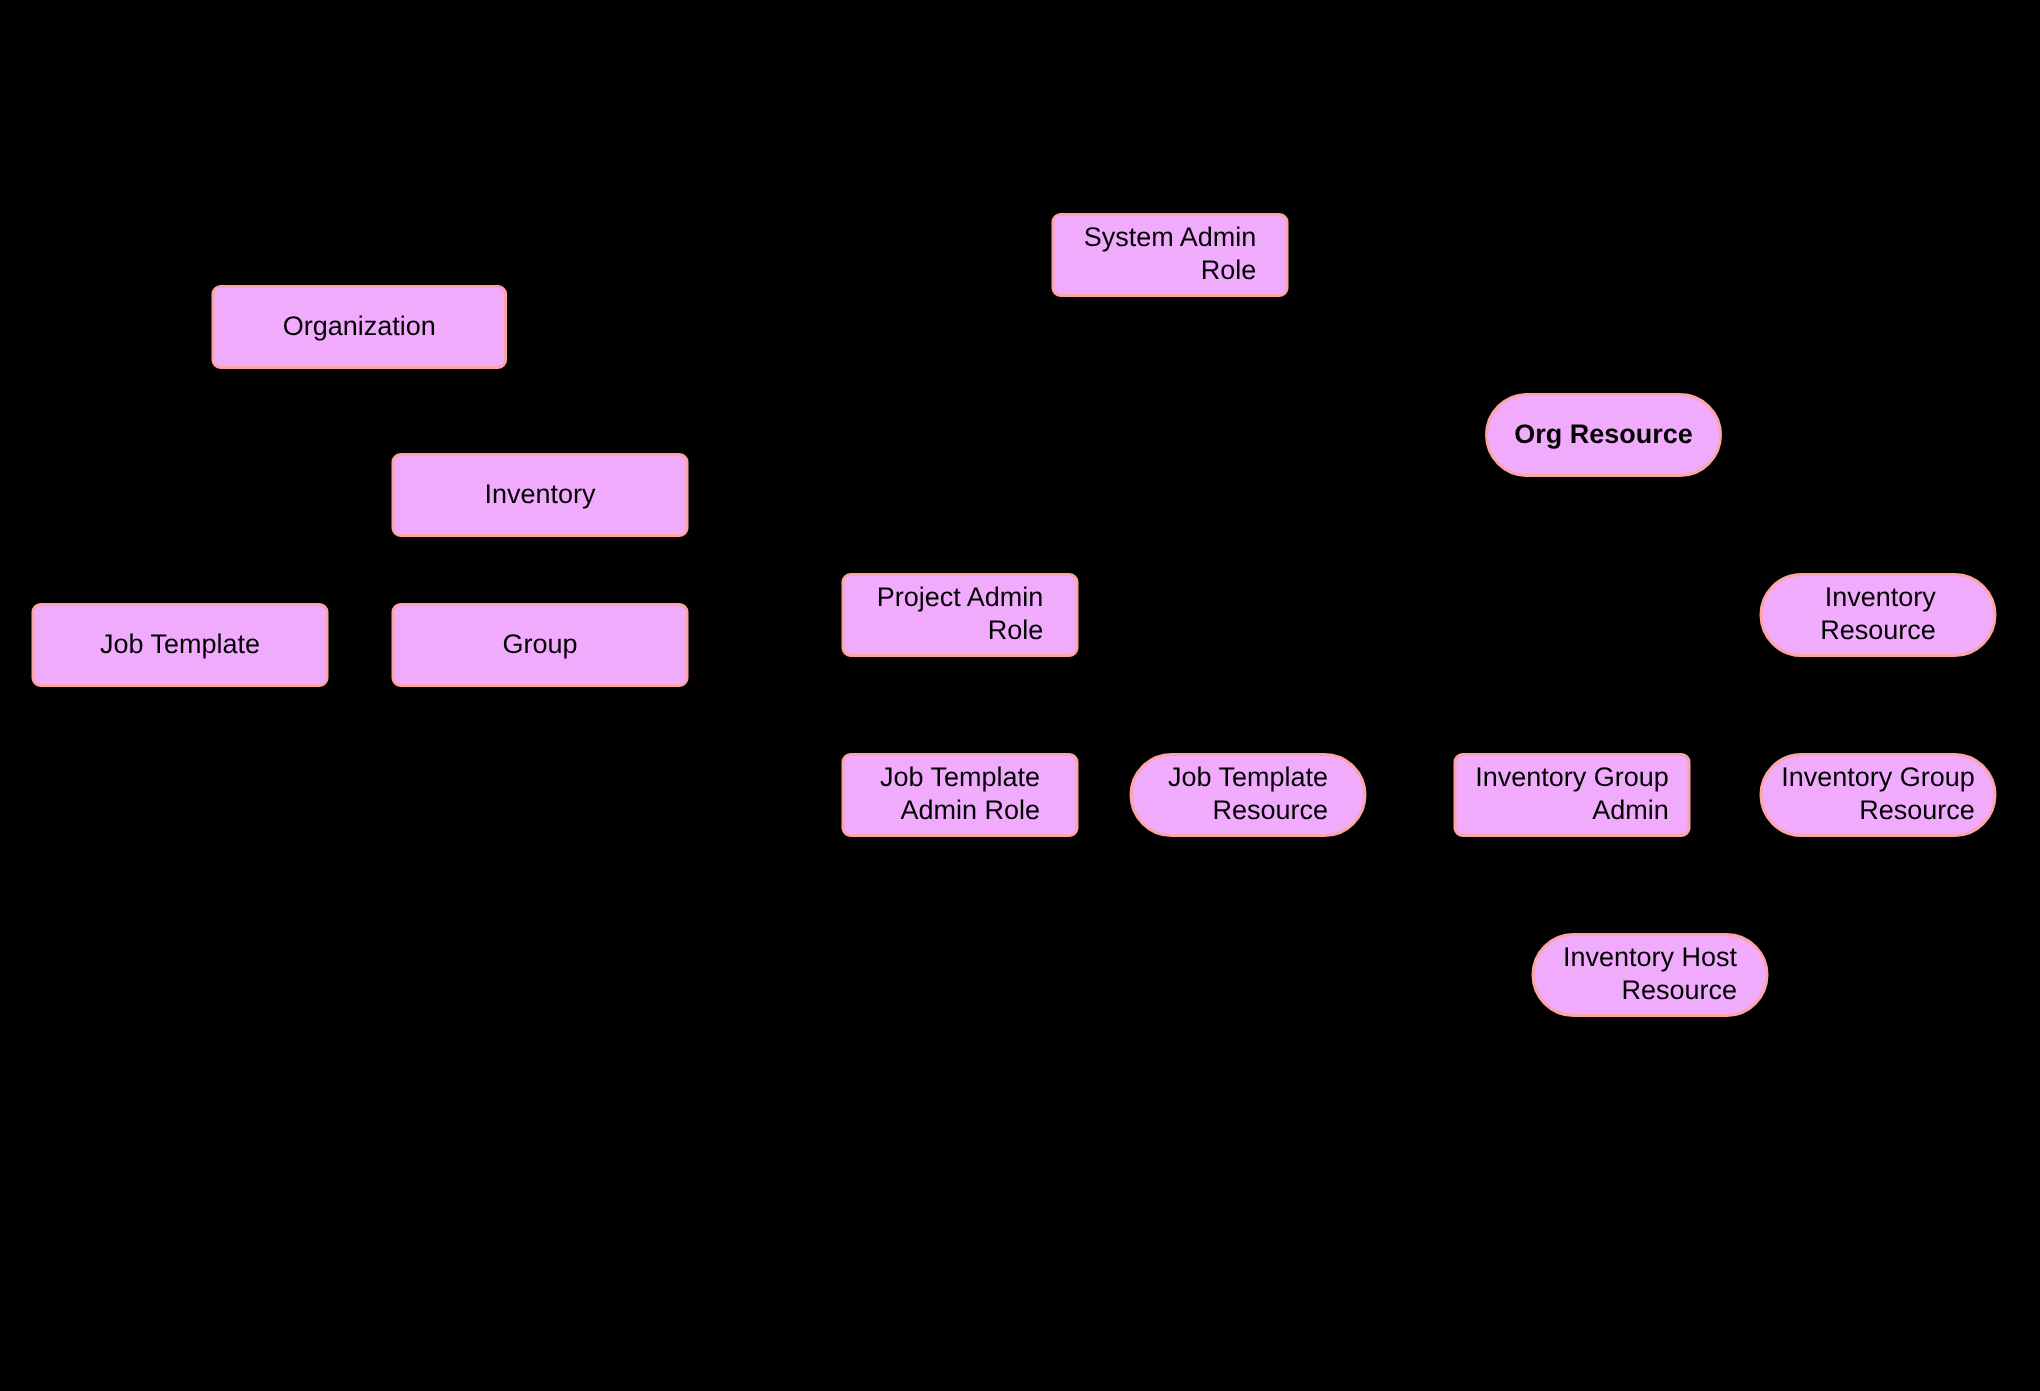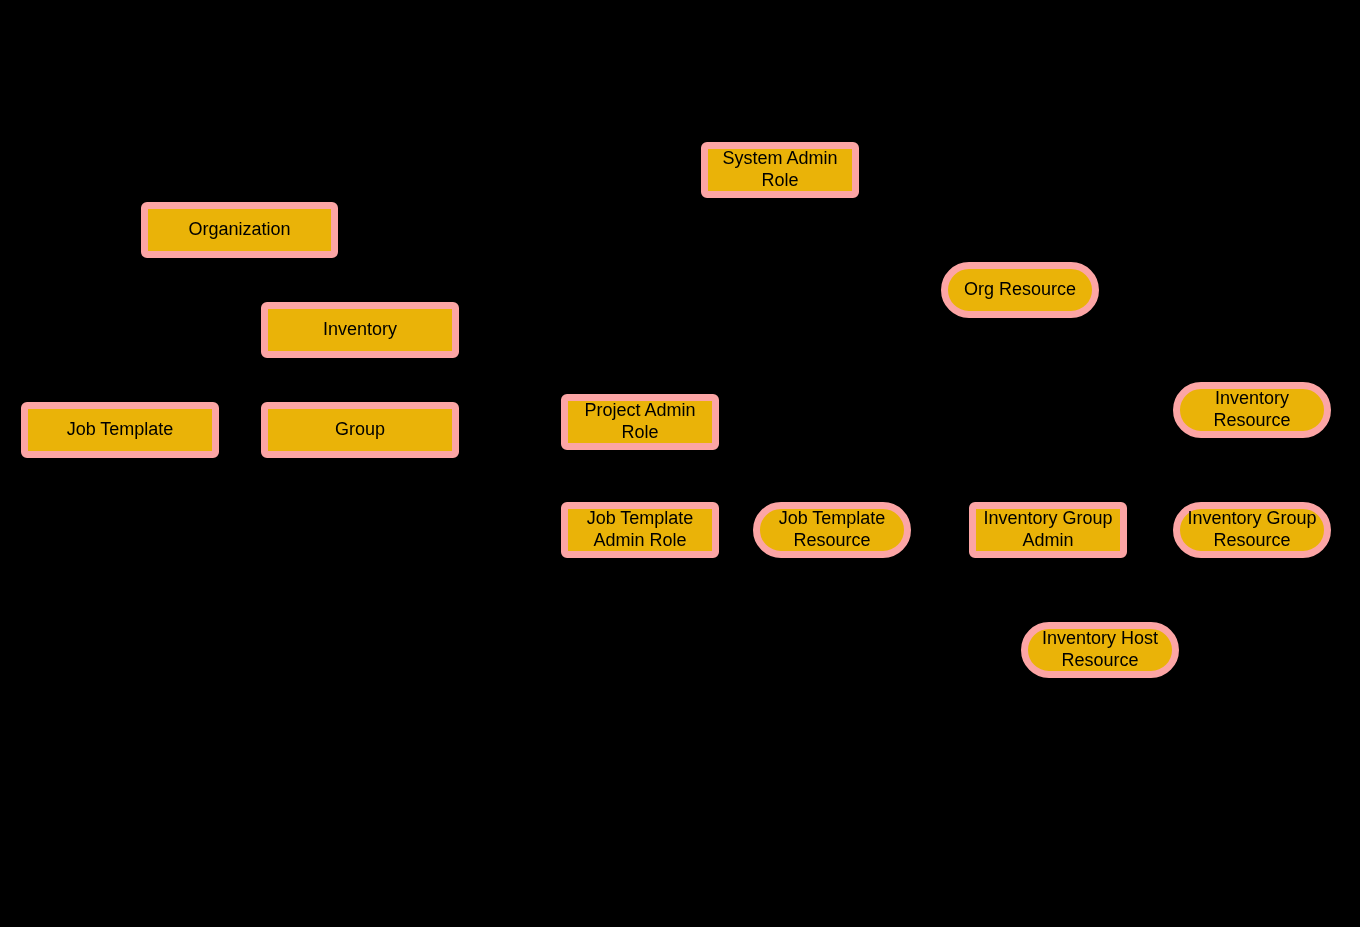--- a/index.html
+++ b/index.html
@@ -11,58 +11,58 @@
     position: relative;
     width: 1360px;
     height: 927px;
     background: #000000;
     overflow: hidden;
     font-family: "Liberation Sans", sans-serif;
   }
   .node {
     position: absolute;
     box-sizing: border-box;
-    background: #eab308;
+    background: #f0abfc;
     color: #000000;
-    border: 7px solid #fca5a5;
+    border: 2px solid #fca5a5;
     border-radius: 6px;
     display: flex;
     align-items: center;
     justify-content: center;
-    text-align: center;
+    text-align: right;
     font-size: 18px;
     line-height: 1.22;
     white-space: pre-line;
   }
   .pill {
     border-radius: 28px;
   }
 </style>
 </head>
 <body>
 
 <div class="canvas">
 
-  <div class="node" style="left:141px; top:202px; width:197px; height:56px;">Organization</div>
+  <div class="node" style="left:141px; top:190px; width:197px; height:56px;">Organization</div>
 
 
   <div class="node" style="left:261px; top:302px; width:198px; height:56px;">Inventory</div>
 
   <div class="node" style="left:21px; top:402px; width:198px; height:56px;">Job Template</div>
 
   <div class="node" style="left:261px; top:402px; width:198px; height:56px;">Group</div>
 
 
   <div class="node" style="left:701px; top:142px; width:158px; height:56px;">System Admin
 Role</div>
 
 
-  <div class="node pill" style="left:941px; top:262px; width:158px; height:56px;">Org Resource</div>
+  <div class="node pill" style="left:990px; top:262px; width:158px; height:56px;font-weight:bold;">Org Resource</div>
 
-  <div class="node" style="left:561px; top:382px; width:158px; height:56px;margin-top:12px;">Project Admin
+  <div class="node" style="left:561px; top:382px; width:158px; height:56px;">Project Admin
 Role</div>
 
 
 
   <div class="node pill" style="left:1173px; top:382px; width:158px; height:56px;">Inventory
 Resource</div>
 
   <div class="node" style="left:561px; top:502px; width:158px; height:56px;">Job Template
 Admin Role</div>
 

